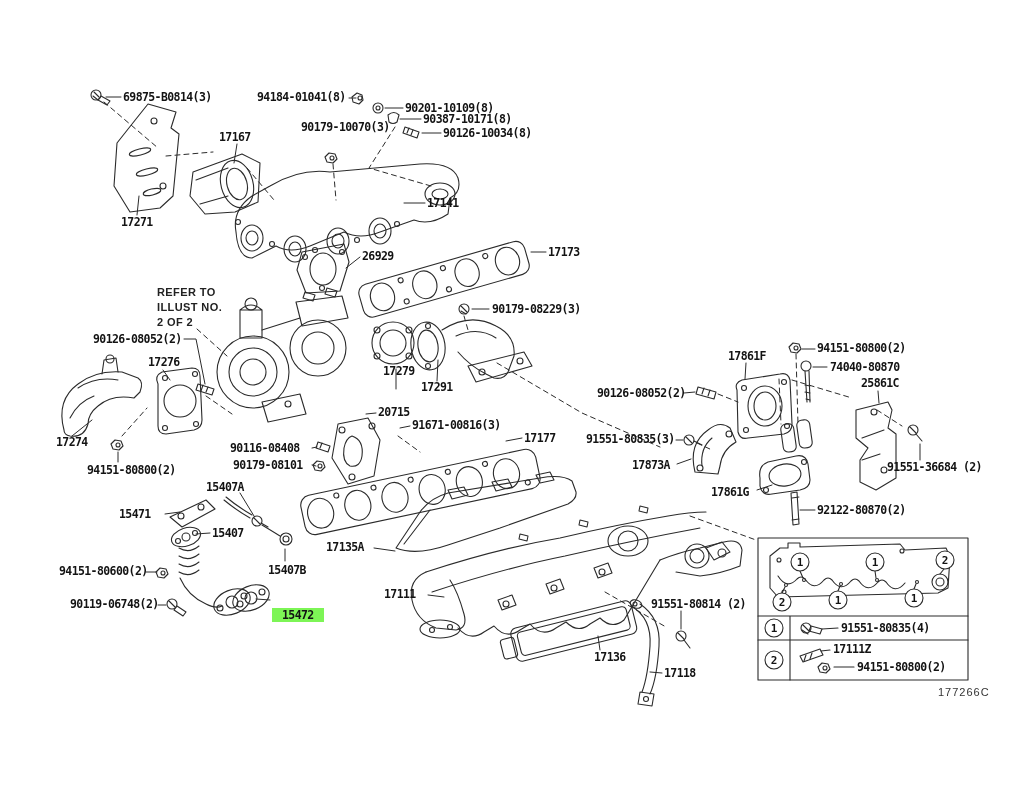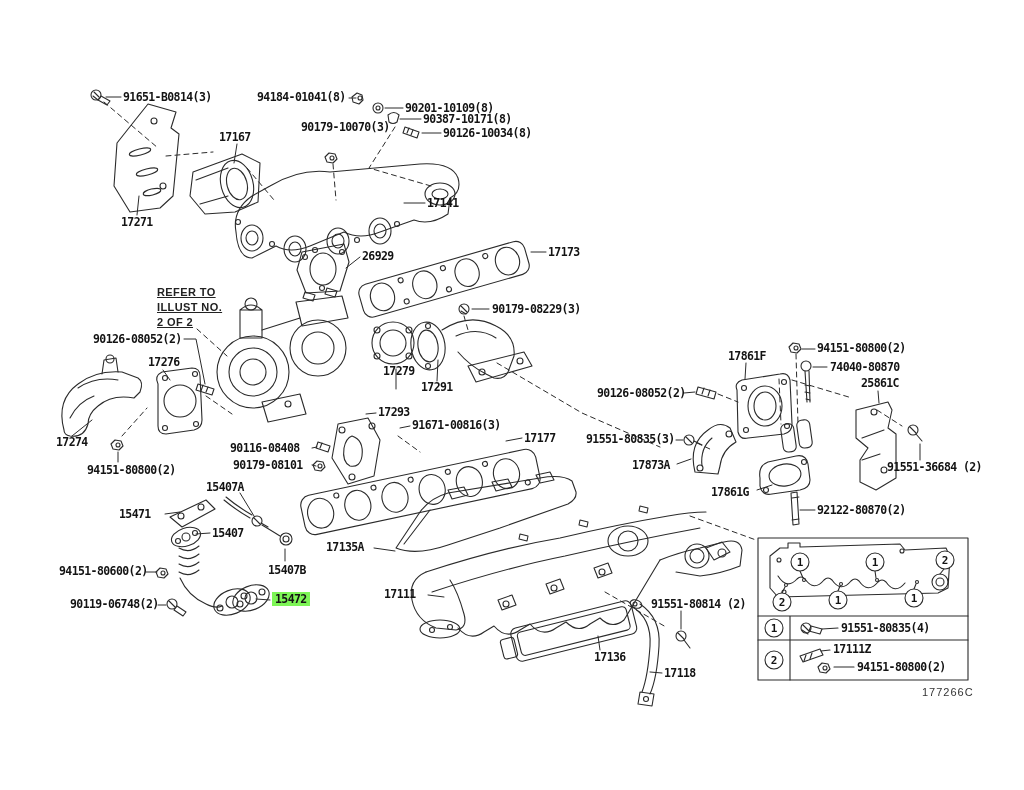--- a/index.html
+++ b/index.html
@@ -1,24 +1,24 @@
 <!DOCTYPE html>
 <html><head>
 <meta charset="utf-8">
 <style>
   html,body{margin:0;padding:0;background:#fff;}
   .stage{position:relative;width:1024px;height:790px;background:#ffffff;overflow:hidden;
          font-family:"DejaVu Sans Mono",monospace;}
   .art{position:absolute;left:0;top:0;}
   .lbl{position:absolute;font:bold 11.5px "DejaVu Sans Mono",monospace;letter-spacing:-0.6px;
        color:#131313;white-space:nowrap;transform:translateY(-50%);}
-  .hl{padding:0 3px;}
+  .hl{padding:0 10px;margin-top:16px;}
   .note{position:absolute;font:bold 11px "Liberation Sans",sans-serif;letter-spacing:.4px;
-        line-height:15px;color:#222;text-decoration:underline;}
-  .code{position:absolute;font:11px "Liberation Sans",sans-serif;letter-spacing:1px;color:#333;}
+        line-height:15px;color:#222;}
+  .code{position:absolute;font:11px "Liberation Sans",sans-serif;letter-spacing:1px;color:#333;margin-left:16px;}
 </style>
 </head>
 <body>
 
 <div class="stage">
 
 <svg class="art" width="1024" height="790" viewBox="0 0 1024 790">
   <g stroke="#2b2b2b" stroke-width="1.1" fill="none" stroke-linejoin="round" stroke-linecap="round">
 
     <g stroke-dasharray="5 4" stroke-width="1">
@@ -462,39 +462,39 @@
             <path d="M806,655 l-2,6 M812,653 l-2,6"></path>
             <path d="M821,651 L830,650"></path>
         <path d="M822,663 l6,1 2,5 -4,4 -6,-1 -2,-5 Z"></path>
             <circle cx="825" cy="668" r="2"></circle>
             <path d="M834,667 L854,667"></path>
       </g>
     </g>
   </g>
 </svg>
 
-<div class="lbl" style="left:123px;top:97px">91651-B0814(3)</div>
+<div class="lbl" style="left:123px;top:97px">69875-B0814(3)</div>
 <div class="lbl" style="left:257px;top:97px">94184-01041(8)</div>
 <div class="lbl" style="left:405px;top:108px">90201-10109(8)</div>
 <div class="lbl" style="left:423px;top:119px">90387-10171(8)</div>
 <div class="lbl" style="left:443px;top:133px">90126-10034(8)</div>
 <div class="lbl" style="left:301px;top:127px">90179-10070(3)</div>
 <div class="lbl" style="left:219px;top:137px">17167</div>
 <div class="lbl" style="left:121px;top:222px">17271</div>
 <div class="lbl" style="left:427px;top:203px">17141</div>
 <div class="lbl" style="left:362px;top:256px">26929</div>
 <div class="lbl" style="left:548px;top:252px">17173</div>
 <div class="lbl" style="left:492px;top:309px">90179-08229(3)</div>
 <div class="lbl" style="left:93px;top:339px">90126-08052(2)</div>
 <div class="lbl" style="left:148px;top:362px">17276</div>
 <div class="lbl" style="left:56px;top:442px">17274</div>
 <div class="lbl" style="left:87px;top:470px">94151-80800(2)</div>
 <div class="lbl" style="left:383px;top:371px">17279</div>
 <div class="lbl" style="left:421px;top:387px">17291</div>
-<div class="lbl" style="left:378px;top:412px">17293</div>
+<div class="lbl" style="left:378px;top:412px">20715</div>
 <div class="lbl" style="left:412px;top:425px">91671-00816(3)</div>
 <div class="lbl" style="left:524px;top:438px">17177</div>
 <div class="lbl" style="left:230px;top:448px">90116-08408</div>
 <div class="lbl" style="left:233px;top:465px">90179-08101</div>
 <div class="lbl" style="left:206px;top:487px">15407A</div>
 <div class="lbl" style="left:119px;top:514px">15471</div>
 <div class="lbl" style="left:212px;top:533px">15407</div>
 <div class="lbl" style="left:326px;top:547px">17135A</div>
 <div class="lbl" style="left:268px;top:570px">15407B</div>
 <div class="lbl" style="left:59px;top:571px">94151-80600(2)</div>

